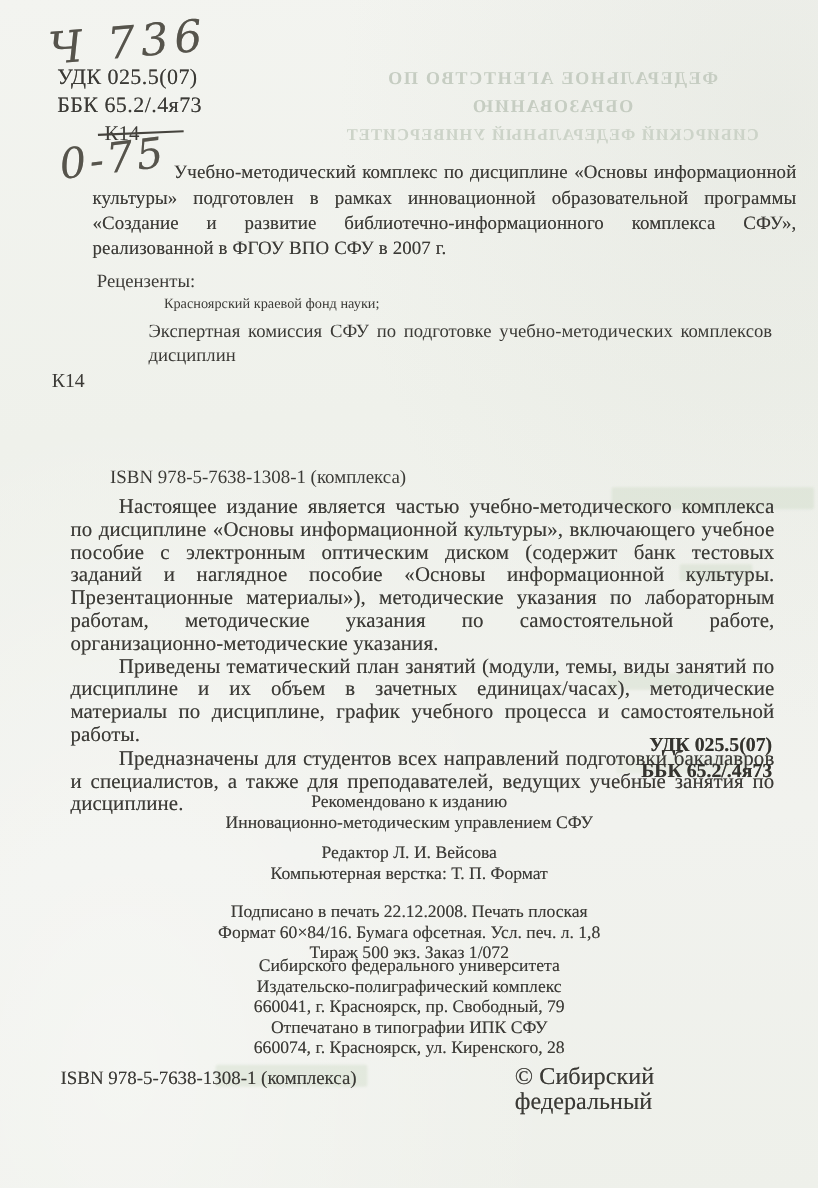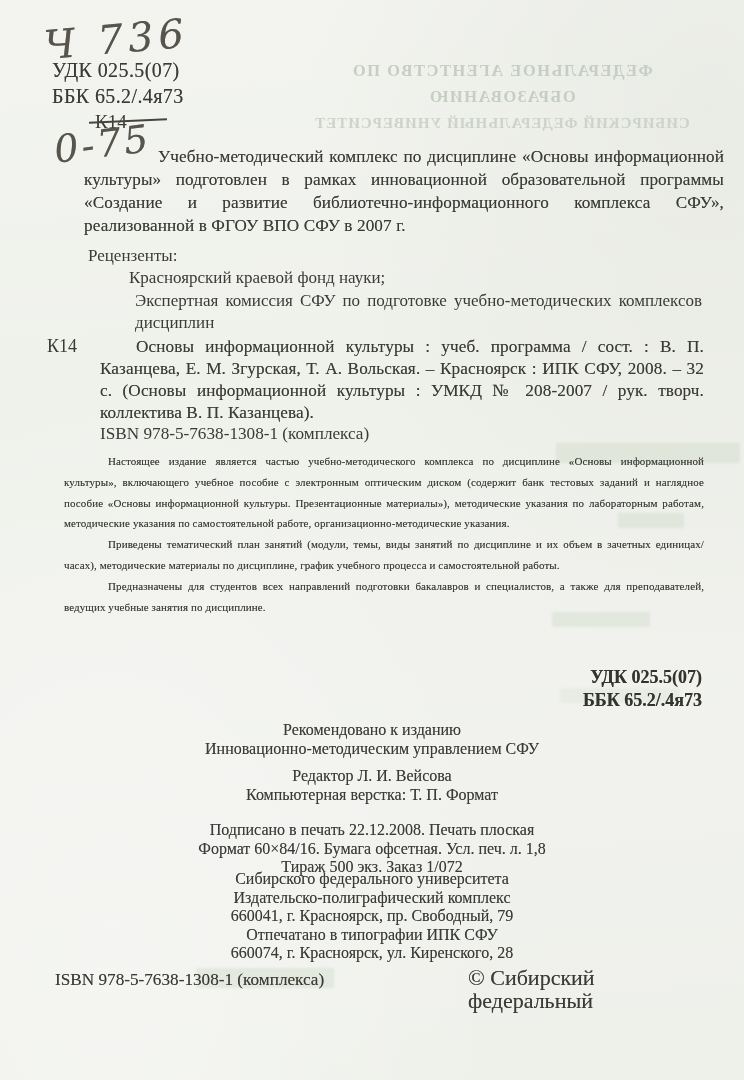--- a/index.html
+++ b/index.html
@@ -33,27 +33,27 @@
     transform:rotate(-2.5deg);}
   
   .ghost{top:58px;left:278px;width:448px;text-align:center;color:#c6cdc2;
     transform:scaleX(-1);filter:blur(.7px);font-weight:bold;line-height:26px;}
   .ghost .g1{font-size:16.5px;letter-spacing:1.5px;}
   .ghost .g2{font-size:15px;letter-spacing:1px;color:#ccd3c8;}
   .bleed{position:absolute;background:rgba(198,213,188,.33);border-radius:2px;filter:blur(1px);}
   
   .intro{top:145px;left:64px;width:640px;text-indent:74px;margin-left:20px;}
   .reviewers-label{top:246px;left:88px;font-size:17px;}
-  .reviewer-1{top:268px;left:129px;font-size:17px;}
+  .reviewer-1{top:268px;left:149px;font-size:13px;}
   .reviewer-2{top:290px;left:135px;width:567px;font-size:17px;line-height:22px;text-align:justify;}
   .cat-code{top:336px;left:47px;font-size:18px;}
   .cat-entry{top:336px;left:100px;width:604px;text-indent:36px;line-height:22px;}
   .cat-isbn{top:424px;left:100px;font-size:17.2px;}
   .annotation{top:451px;left:64px;width:640px;}
-  .annotation p{margin:0;text-indent:44px;line-height:20.8px;font-size:11px;}
+  .annotation p{margin:0;text-indent:44px;line-height:20.8px;font-size:19px;}
   .codes-right{top:666px;right:42px;text-align:right;font-weight:bold;font-size:18px;
     line-height:23px;color:#34332e;text-shadow:0 0 .5px rgba(50,48,44,.6);}
   .center-block{left:0;width:744px;text-align:center;font-size:16px;line-height:18.5px;
     text-shadow:0 0 .5px rgba(64,62,56,.5);}
   .recommended{top:721px;}
   .staff{top:767px;}
   .printinfo{top:821px;}
   .publisher{top:870px;}
   .footer-isbn{top:970px;left:55px;font-size:17.2px;text-shadow:0 0 .5px rgba(64,62,56,.55);}
   .copyright{top:966px;left:468px;width:240px;font-size:22px;line-height:23px;
@@ -87,21 +87,20 @@
 
   <div class="abs hand hand-price">0-75</div>
 
   <div class="abs body-text intro">Учебно-методический комплекс по дисциплине «Основы информационной культуры» подготовлен в рамках инновационной образовательной программы «Создание и развитие библиотечно-информационного комплекса СФУ», реализованной в  ФГОУ  ВПО  СФУ  в 2007 г.</div>
 
   <div class="abs reviewers-label">Рецензенты:</div>
   <div class="abs reviewer-1">Красноярский краевой фонд науки;</div>
   <div class="abs reviewer-2">Экспертная комиссия СФУ по подготовке учебно-методических комплексов дисциплин</div>
 
   <div class="abs cat-code">К14</div>
-  <div class="abs body-text cat-entry">Основы информационной культуры : учеб. программа / сост. : В. П. Казанцева, Е. М. Згурская, Т. А. Вольская. – Красноярск : ИПК  СФУ, 2008. – 32 с. (Основы информационной культуры : УМКД № 208-2007 / рук. творч. коллектива В. П. Казанцева).</div>
   <div class="abs cat-isbn">ISBN 978-5-7638-1308-1 (комплекса)</div>
 
   <div class="abs body-text annotation">
     <p>Настоящее издание является частью учебно-методического комплекса по дисциплине «Основы информационной культуры», включающего учебное пособие с электронным оптическим диском (содержит банк тестовых заданий и наглядное пособие «Основы информационной культуры. Презентационные материалы»), методические указания по лабораторным работам, методические указания по самостоятельной работе, организационно-методические указания.</p>
     <p>Приведены тематический план занятий (модули, темы, виды занятий по дисциплине и их объем в зачетных единицах/часах), методические материалы по дисциплине, график учебного процесса и самостоятельной работы.</p>
     <p>Предназначены для студентов всех направлений подготовки бакалавров и специалистов, а также для преподавателей, ведущих учебные занятия по дисциплине.</p>
   </div>
 
   <div class="abs codes-right">
     <div>УДК 025.5(07)</div>

